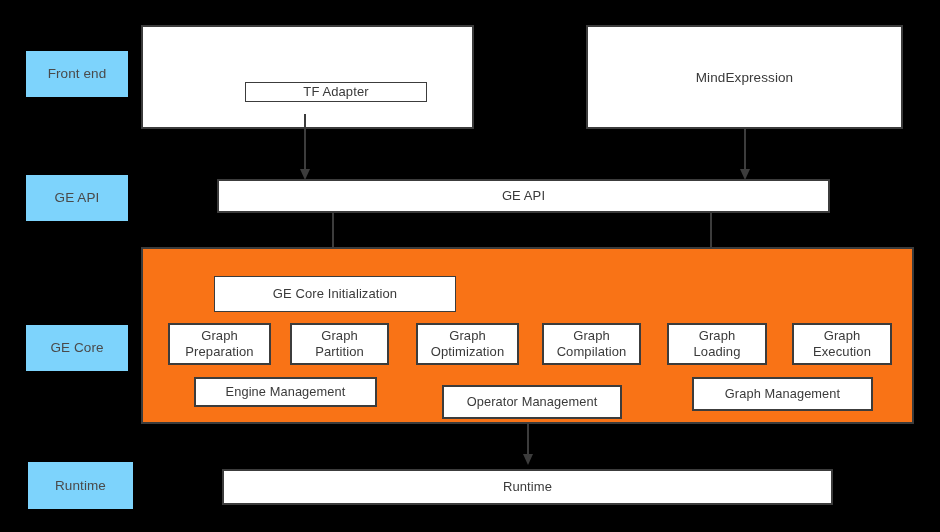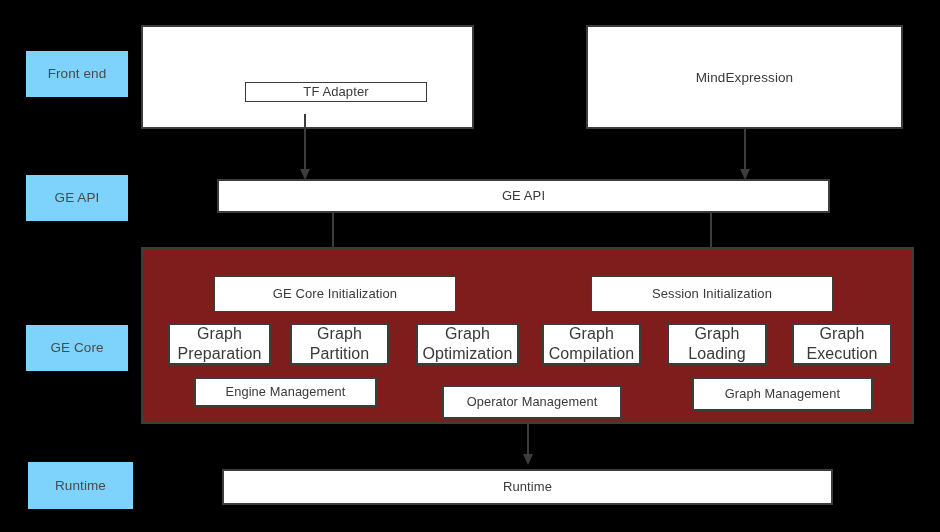--- a/index.html
+++ b/index.html
@@ -51,26 +51,26 @@
   .framework-me {
     align-items: center;
     padding-top: 2px;
   }
   
   .api-bar { font-size: 13px; }
   
   #ge-core-container {
     position: absolute;
     box-sizing: border-box;
-    background: #7f1d1d;
+    background: #f97316;
     border: 2px solid #3c3c3c;
   }
   .init-box { font-size: 13px; }
   .small-box {
-    font-size: 16px;
+    font-size: 13px;
     line-height: 1.26;
     align-items: center;
   }
   .mgmt-box { font-size: 12.8px; }
   .runtime-box { font-size: 13px; }
 
   
   .arrow {
     position: absolute;
     pointer-events: none;
@@ -149,23 +149,20 @@
     <div class="arrow-line" style="height:50px;"></div>
     <div class="arrow-head" style="top:50px;"></div>
   </div>
 
   <div id="ge-core-container" style="left:141px; top:247px; width:773px; height:177px;">
 
     <div class="box thin init-box" style="left:71px; top:27px; width:242px; height:36px;">
       <span class="label-text">GE Core Initialization</span>
     </div>
 
-    <div class="box thin init-box" style="left:448px; top:27px; width:242px; height:36px;">
-      <span class="label-text">Session Initialization</span>
-    </div>
 
     <div class="box bordered small-box" style="left:25px; top:74px; width:103px; height:42px;">
       <span class="label-text ml">Graph<br>Preparation</span>
     </div>
 
     <div class="box bordered small-box" style="left:147px; top:74px; width:99px; height:42px;">
       <span class="label-text ml">Graph<br>Partition</span>
     </div>
 
     <div class="box bordered small-box" style="left:273px; top:74px; width:103px; height:42px;">

